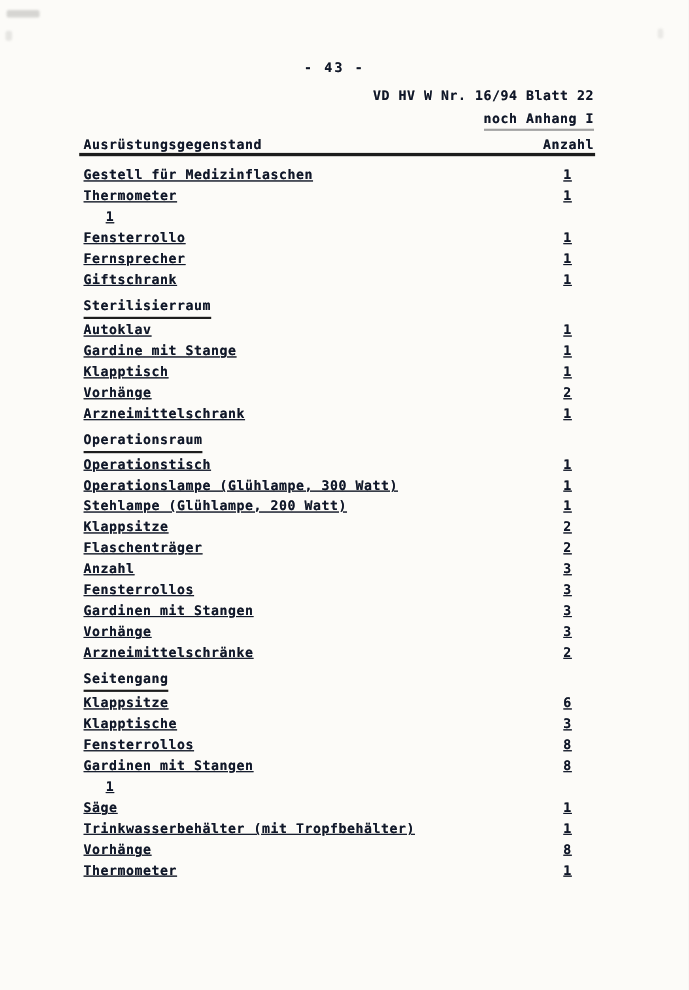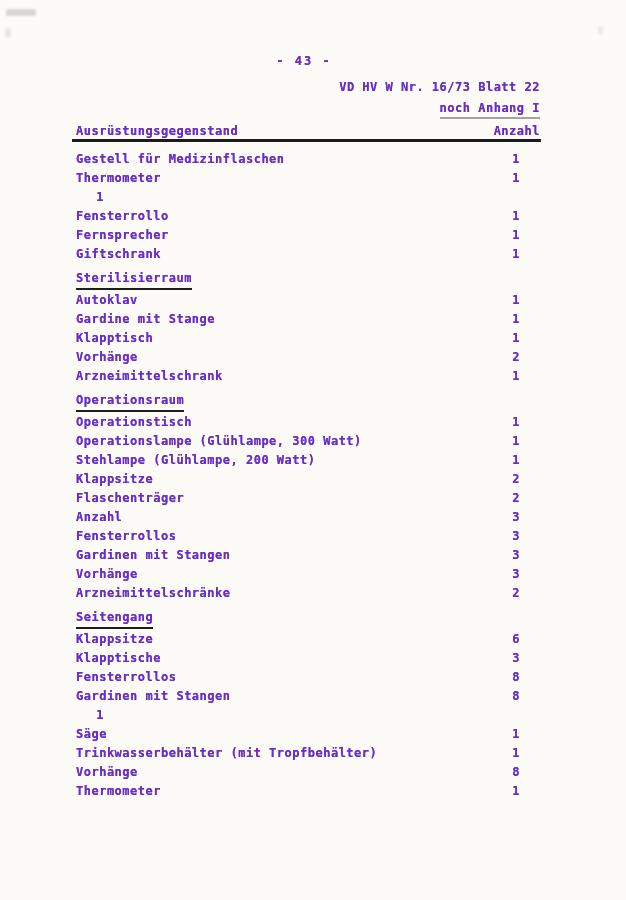--- a/index.html
+++ b/index.html
@@ -94,43 +94,44 @@
     display: inline-block;
     border-bottom: 2px solid #1d1d1d;
     padding-bottom: 1px;
     text-align: right;
   }
   .item-row {
     height: 19px;
     line-height: 19px;
     display: flex;
     align-items: flex-end;
+    text-decoration: underline;
   }
   .item-label {
     flex: 1;
     white-space: nowrap;
   }
   .item-count {
     width: 48px;
     text-align: center;
     white-space: nowrap;
   }
 </style>
 </head>
 <body>
 
-<div class="page" style="background: rgb(252, 251, 248); color: #6d28d9;">
+<div class="page" style="background: rgb(252, 251, 248); color: #0f172a;">
 
   <div class="artifact a1"></div>
   <div class="artifact a2"></div>
   <div class="artifact a3"></div>
 
   <div class="page-number">- 43 -</div>
 
-  <div class="doc-ref">VD HV W Nr. 16/73 Blatt 22</div>
+  <div class="doc-ref">VD HV W Nr. 16/94 Blatt 22</div>
 
   <div class="annex-note">noch Anhang I</div>
 
   <div class="table-header">
     <span>Ausrüstungsgegenstand</span>
     <span>Anzahl</span>
   </div>
   <div class="header-rule"></div>
 
   <div class="rows-area" id="rows-area">

